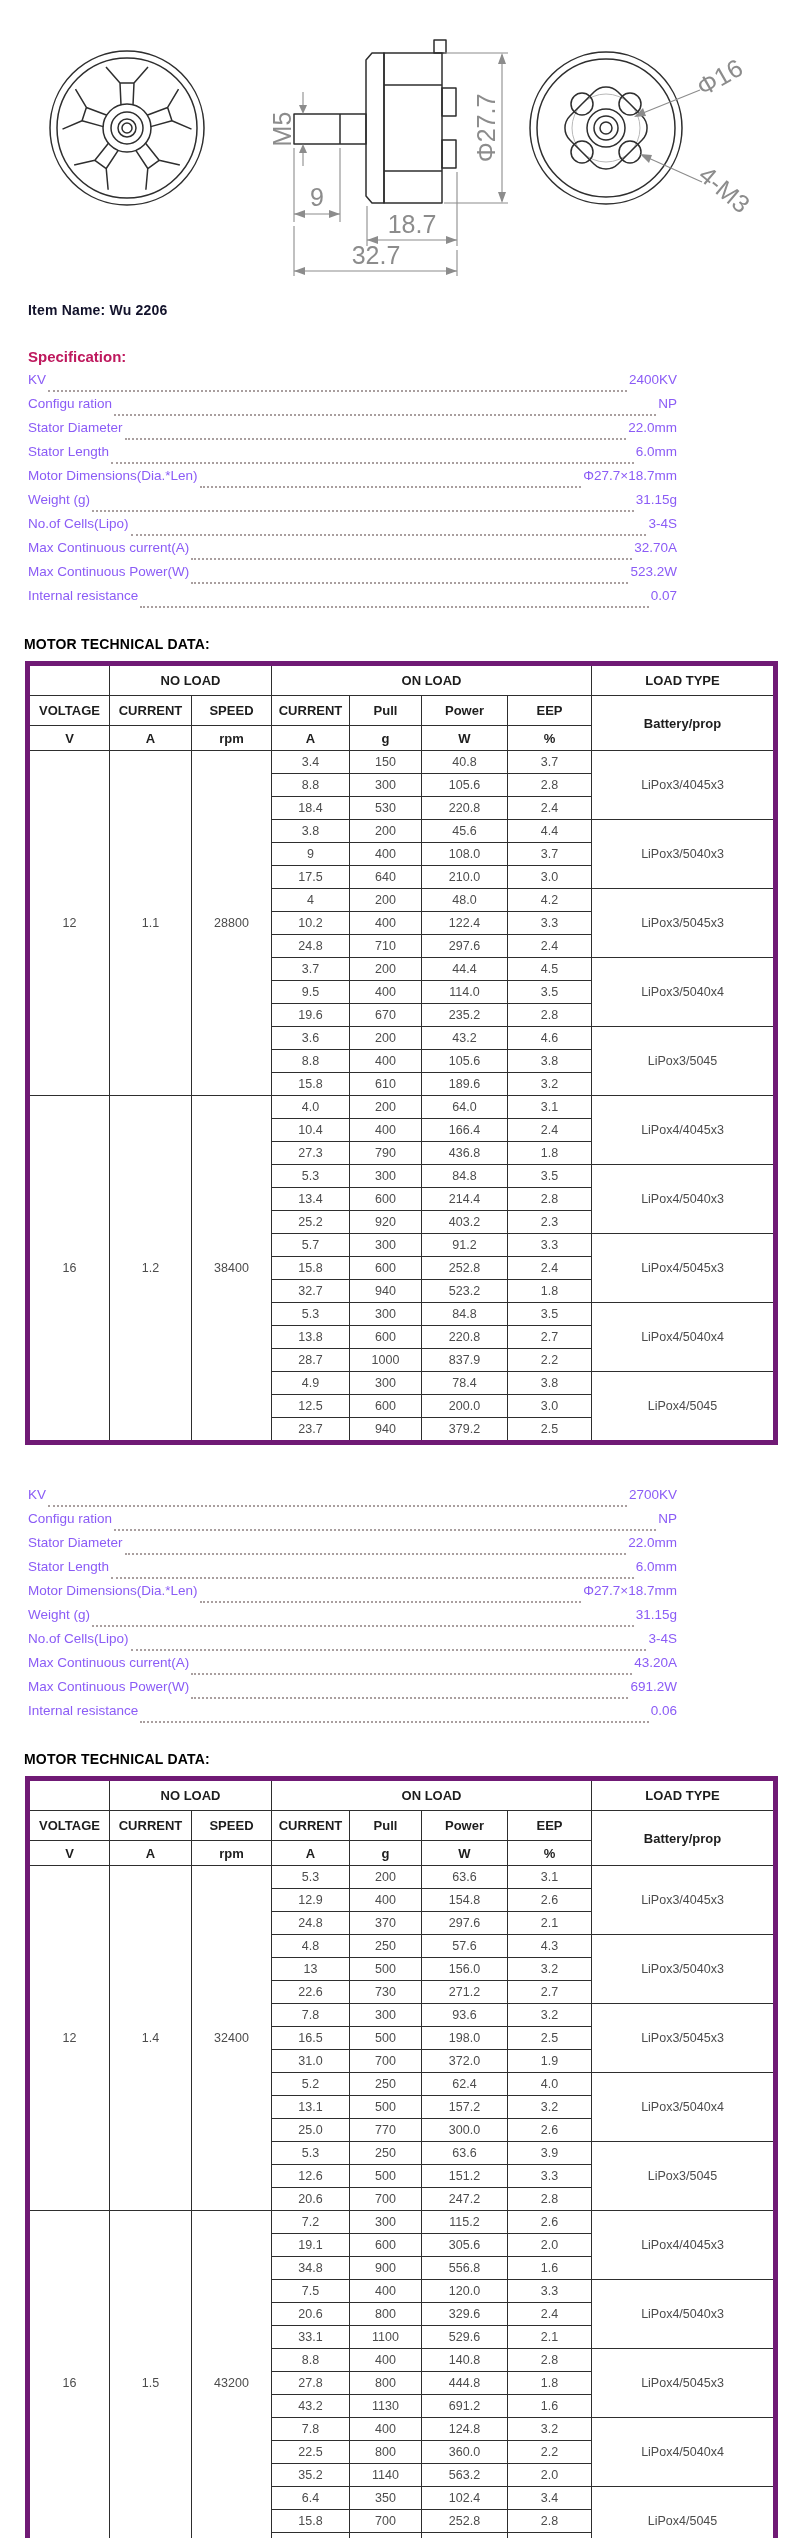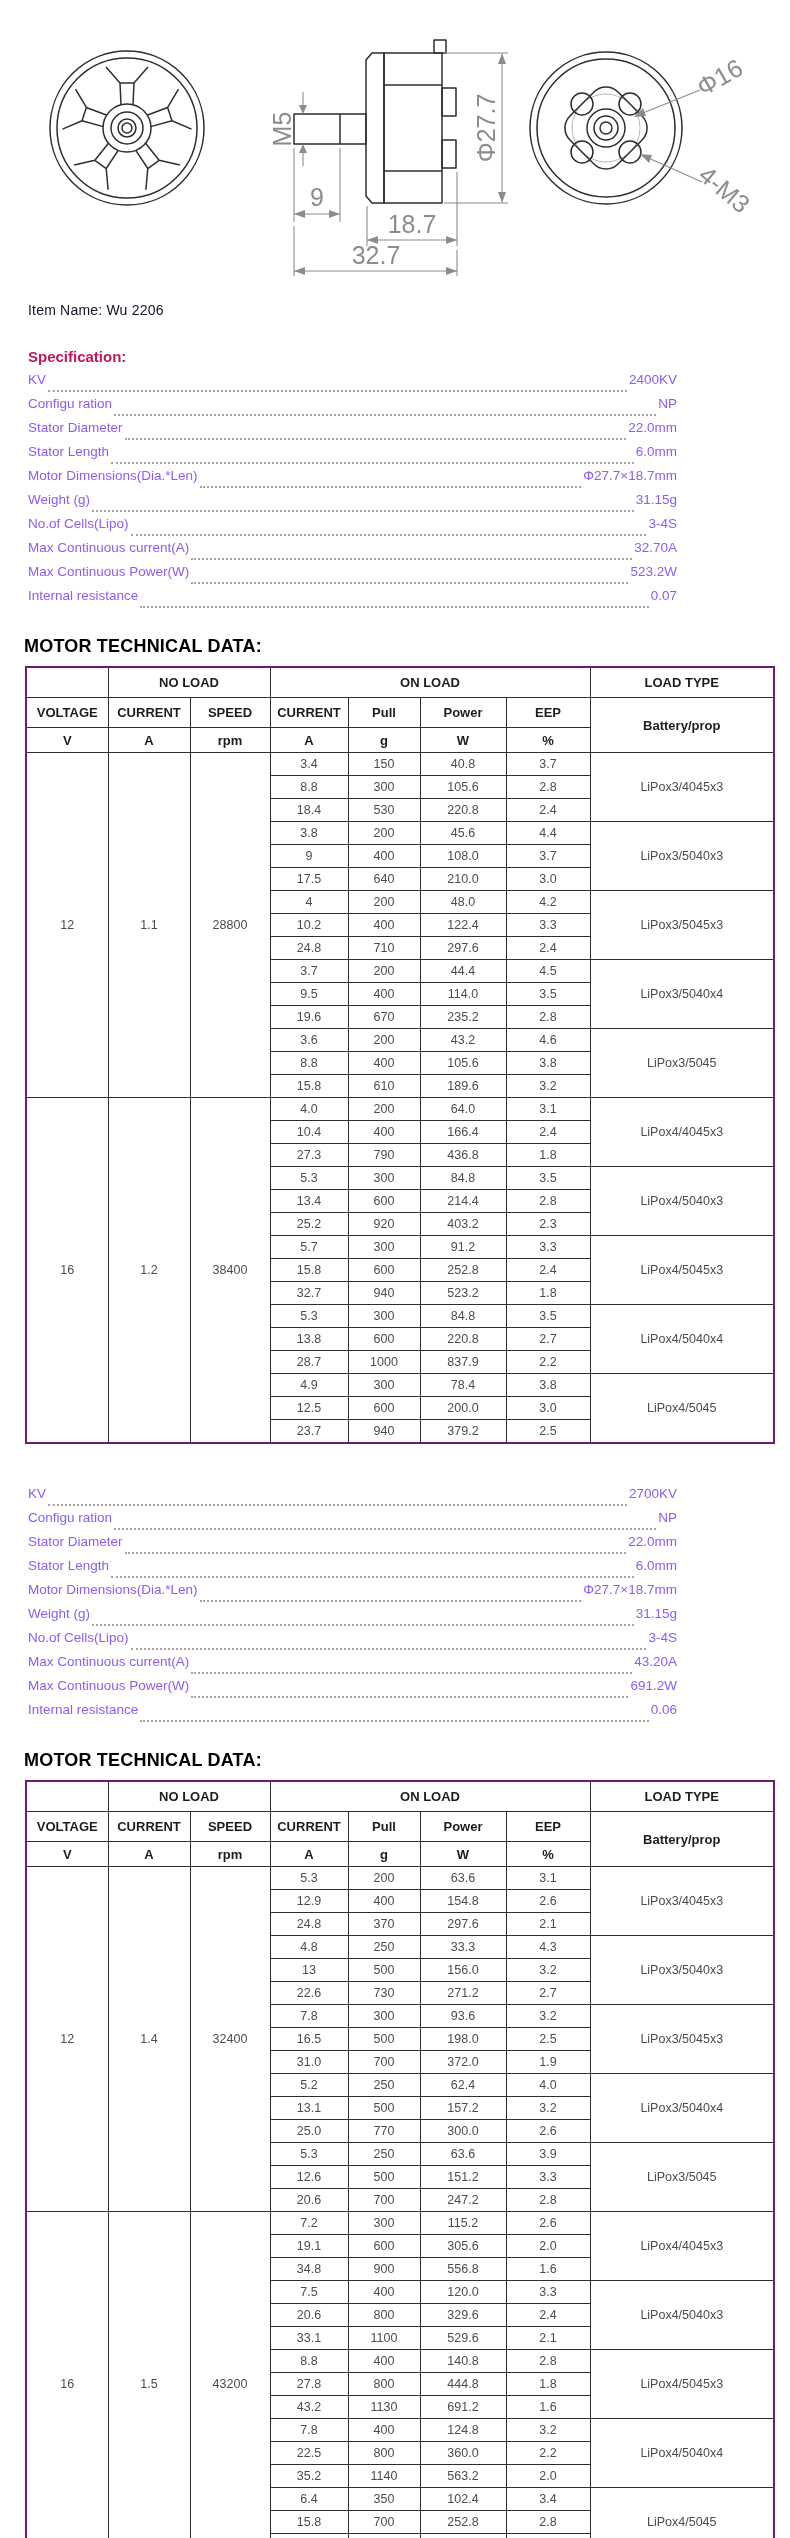--- a/index.html
+++ b/index.html
@@ -1,27 +1,27 @@
 <!DOCTYPE html>
 <html><head>
 <meta charset="utf-8">
 <style>
   html,body{margin:0;padding:0;background:#fff}
   body{width:790px;font-family:"Liberation Sans",sans-serif;-webkit-font-smoothing:antialiased}
   .drawing{display:block;margin:0}
-  .item-name{font-size:14px;font-weight:normal;color:#12122b;margin:14px 0 16px 28px;letter-spacing:.2px}
+  .item-name{font-size:14px;font-weight:bold;color:#12122b;margin:14px 0 16px 28px;letter-spacing:.2px}
   .spec-heading{font-size:15px;font-weight:bold;color:#be185d;margin:30px 0 7px 28px}
   .spec-block{margin-left:28px;width:649px}
   .spec-block-2{margin-top:42px}
   .spec-row{display:flex;align-items:baseline;height:24px;font-size:13.5px;color:#8b5cf6}
   .spec-label{white-space:nowrap}
   .spec-dots{flex:1;border-bottom:2px dotted #a99f9f;margin:0 2px 4px 2px;height:0;align-self:flex-end}
   .spec-value{white-space:nowrap}
-  .table-heading{font-size:18px;font-weight:bold;color:#000;margin:24px 9px 9px 24px;letter-spacing:.2px}
-  table.motor{border-collapse:collapse;margin-left:25px;table-layout:fixed;border:2px solid #701a75}
+  .table-heading{font-size:14px;font-weight:bold;color:#000;margin:24px 9px 9px 24px;letter-spacing:.2px}
+  table.motor{border-collapse:collapse;margin-left:25px;table-layout:fixed;border:5px solid #701a75}
   .motor th,.motor td{border:1px solid #2e2e2e;text-align:center;vertical-align:middle;padding:0;overflow:hidden}
   .motor th{font-size:13px;font-weight:bold;color:#1d1d1d;height:29px}
   .motor thead tr:nth-child(3) th{height:24px}
   .motor td{font-size:12.5px;color:#4c4c4c;height:22px}
   .motor td.bp{font-size:12.5px}
   .motor col.c1{width:82px}.motor col.c2{width:82px}.motor col.c3{width:80px}
   .motor col.c4{width:78px}.motor col.c5{width:72px}.motor col.c6{width:86px}
   .motor col.c7{width:84px}.motor col.c8{width:184px}
 </style>
 </head>
@@ -536,21 +536,21 @@
       </tr>
       <tr>
         <td>24.8</td>
         <td>370</td>
         <td>297.6</td>
         <td>2.1</td>
       </tr>
       <tr>
         <td>4.8</td>
         <td>250</td>
-        <td>33.3</td>
+        <td>57.6</td>
         <td>4.3</td>
         <td rowspan="3" class="bp">LiPox3/5040x3</td>
       </tr>
       <tr>
         <td>13</td>
         <td>500</td>
         <td>156.0</td>
         <td>3.2</td>
       </tr>
       <tr>

